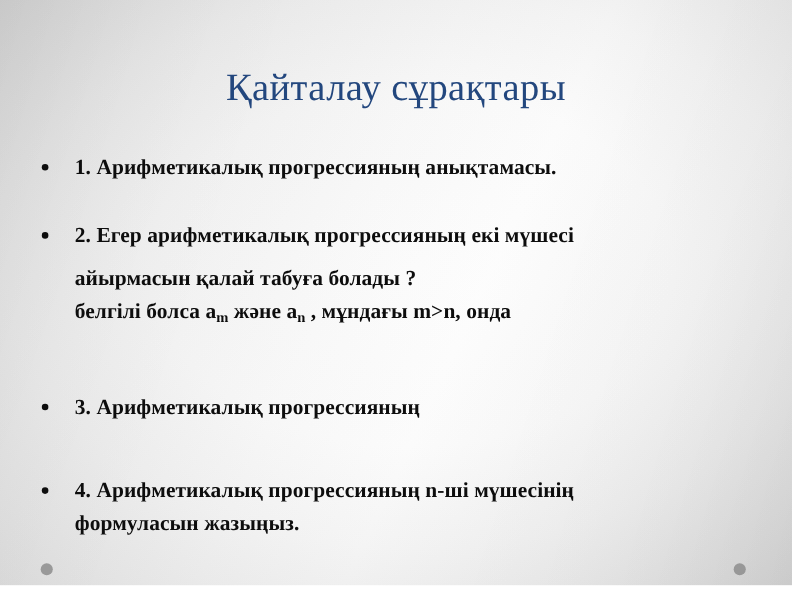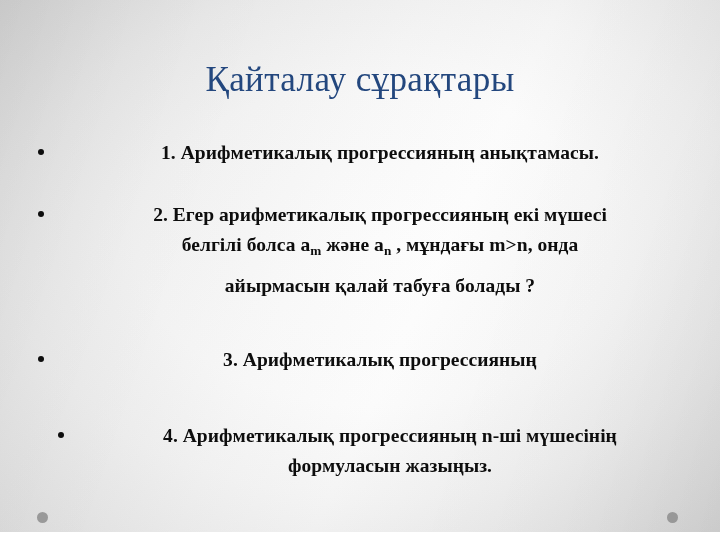--- a/index.html
+++ b/index.html
@@ -93,36 +93,35 @@
     left: 38px;
     top: 11px;
     width: 6px;
     height: 6px;
     border-radius: 50%;
     background: #0d0d0d;
   }
 
   .bullet-text {
     display: block;
-    text-align: center;
   }
 
   .bullet-text sub {
     font-size: 0.68em;
     vertical-align: baseline;
     position: relative;
     top: 0.32em;
     font-weight: bold;
   }
 
   
   #item-1 { margin-top: 0px; }
   #item-2 { margin-top: 32px; }
-  #item-3 { margin-top: 44px; }
-  #item-4 { margin-top: 46px; margin-left: 20px; }
+  #item-3 { margin-top: 56px; }
+  #item-4 { margin-top: 46px; }
 
   
   #item-2 .line-3 { margin-top: 9px; }
 
   .deco-dot {
     position: absolute;
     width: 11px;
     height: 11px;
     border-radius: 50%;
     background: #8d8d8d;
@@ -143,22 +142,22 @@
   <ul id="body-list">
 
     <li class="bullet-item" id="item-1">
       <span class="bullet-dot"></span>
       <span class="bullet-text">1. Арифметикалық прогрессияның анықтамасы.</span>
     </li>
 
     <li class="bullet-item" id="item-2">
       <span class="bullet-dot"></span>
       <span class="bullet-text">2. Егер арифметикалық прогрессияның екі мүшесі</span>
+      <span class="bullet-text line-3">айырмасын қалай табуға болады ?</span>
       <span class="bullet-text"><span>белгілі болса a</span><sub>m</sub><span>   және  a</span><sub>n</sub><span> , мұндағы  m&gt;n, онда</span></span>
-      <span class="bullet-text line-3">айырмасын қалай табуға болады ?</span>
     </li>
 
     <li class="bullet-item" id="item-3">
       <span class="bullet-dot"></span>
       <span class="bullet-text"> 3. Арифметикалық прогрессияның</span>
     </li>
 
     <li class="bullet-item" id="item-4">
       <span class="bullet-dot"></span>
       <span class="bullet-text">4. Арифметикалық прогрессияның  n-ші мүшесінің</span>

